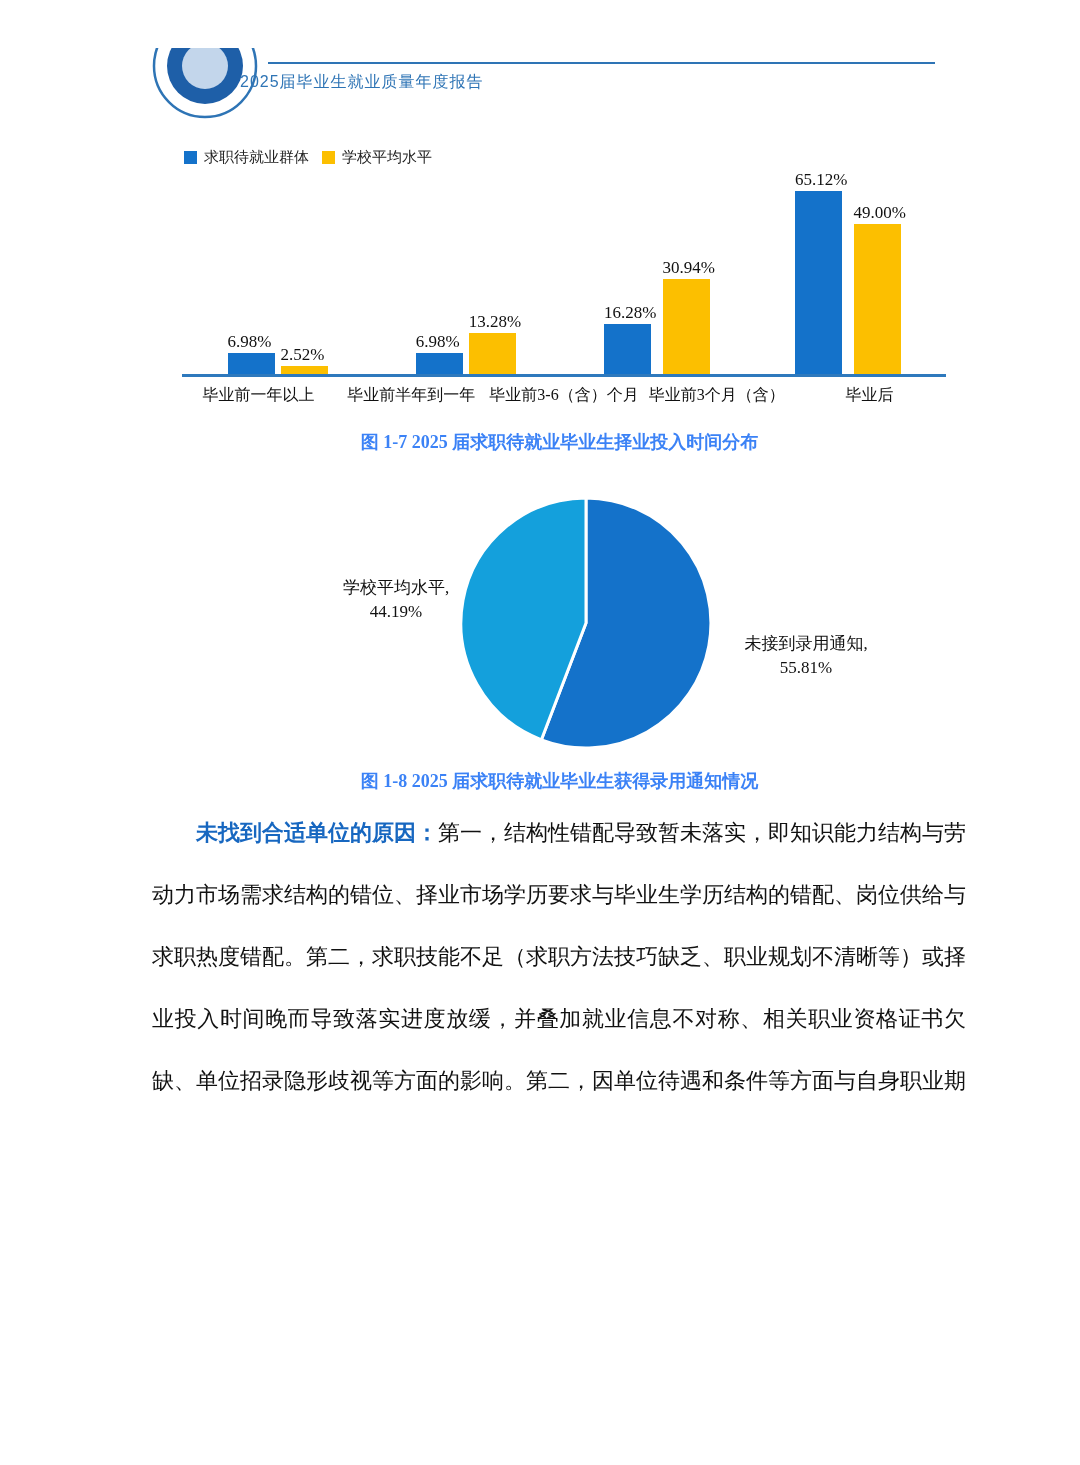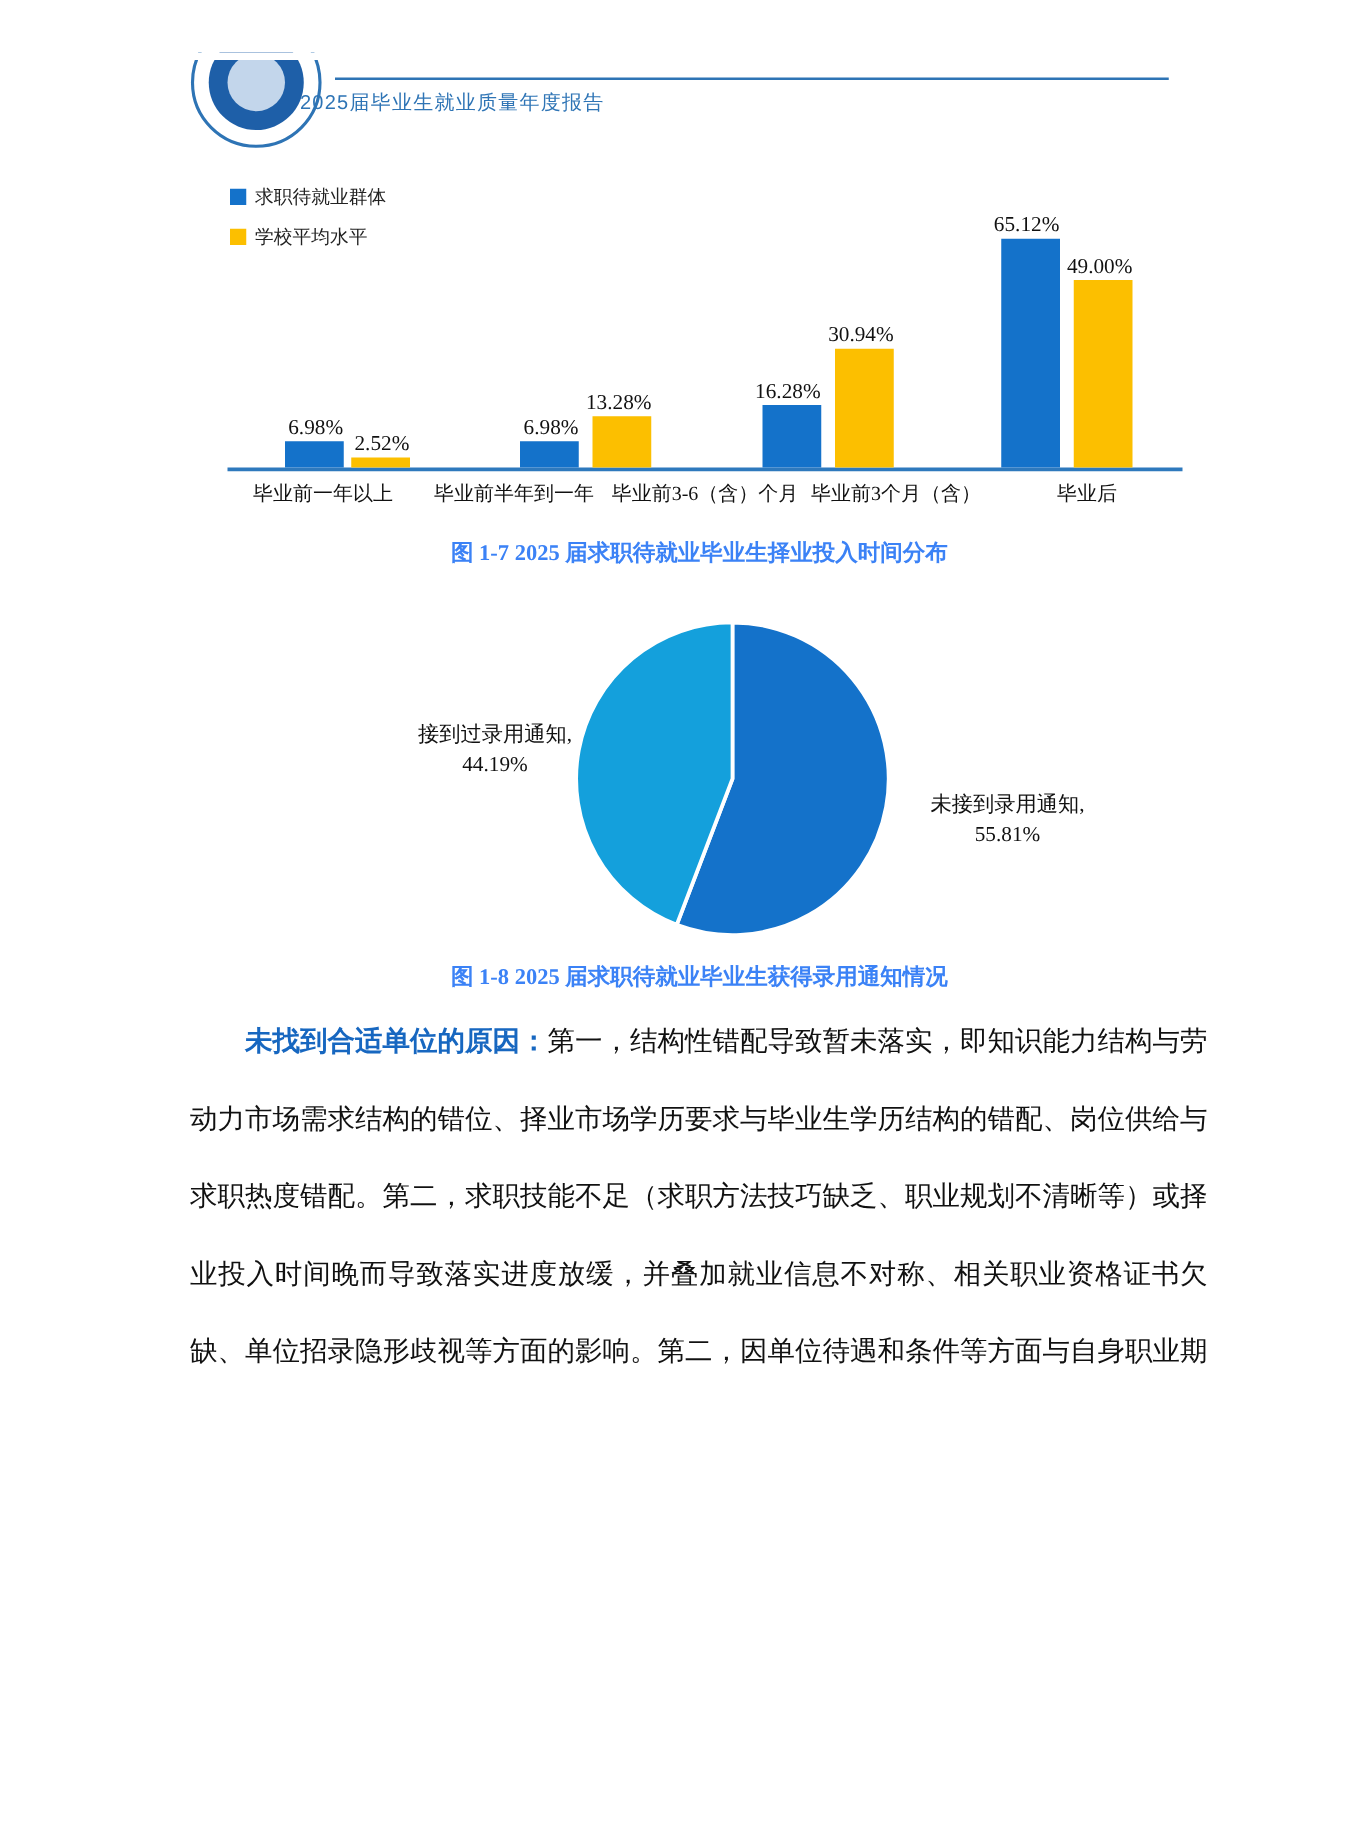--- a/index.html
+++ b/index.html
@@ -7,27 +7,27 @@
         font-family:"Liberation Serif","DejaVu Serif",serif;color:#111;}
 
   
   .logo{position:absolute;left:150px;top:42px;}
   .header-rule{position:absolute;left:268px;top:62px;width:667px;height:2px;background:#2E74B5;}
   .header-title{position:absolute;left:240px;top:72px;font-family:"Liberation Sans","DejaVu Sans",sans-serif;
                 font-size:16px;color:#2E74B5;letter-spacing:1px;}
 
   
   .bar-chart{position:absolute;left:152px;top:140px;width:815px;height:290px;}
-  .legend{position:absolute;left:32px;top:8px;display:flex;flex-direction:column;gap:13px;font-size:15px;color:#222;}
+  .legend{position:absolute;left:32px;top:8px;display:flex;flex-direction:row;gap:13px;font-size:15px;color:#222;}
   .legend-item{display:flex;align-items:center;gap:7px;}
   .legend-marker{width:13px;height:13px;display:inline-block;}
   .plot{position:absolute;left:30px;top:29px;width:764px;height:205px;border-bottom:3px solid #2E79BD;
         display:flex;align-items:flex-end;}
   .bar-group{flex:1;display:flex;align-items:flex-end;justify-content:center;gap:6px;height:100%;}
-  .bar-col{display:flex;flex-direction:column;align-items:flex-end;justify-content:flex-end;height:100%;}
+  .bar-col{display:flex;flex-direction:column;align-items:flex-start;justify-content:flex-end;height:100%;}
   .bar-value{font-size:17px;line-height:21px;white-space:nowrap;color:#111;margin-bottom:1px;}
   .bar-rect{width:47px;}
   .cats{position:absolute;left:30px;top:245px;width:764px;display:flex;}
   .cat{flex:1;display:flex;justify-content:center;}
   .cat span{white-space:nowrap;font-size:16px;color:#111;}
 
   
   .caption{position:absolute;left:132px;width:855px;text-align:center;font-size:18px;font-weight:bold;color:#3b82f6;}
   .caption-1{top:430px;}
   .caption-2{top:769px;}
@@ -136,21 +136,21 @@
       </div>
   </section>
   <div class="caption caption-1">图 1-7  2025 届求职待就业毕业生择业投入时间分布</div>
 
   <section class="pie-fig">
     <svg id="pie-svg" width="600" height="270" viewBox="0 0 600 270">
         <path d="M 300 133 L 300.0 8.0 A 125 125 0 1 1 255.4 249.8 Z" fill="#1472CA" stroke="#ffffff" stroke-width="3" stroke-linejoin="round"></path>
         <path d="M 300 133 L 255.4 249.8 A 125 125 0 0 1 300.0 8.0 Z" fill="#14A0DC" stroke="#ffffff" stroke-width="3" stroke-linejoin="round"></path>
       </svg>
     <div class="pie-label pie-label-left">
-      <div>接到过录用通知,</div>
+      <div>学校平均水平,</div>
       <div>44.19%</div>
     </div>
     <div class="pie-label pie-label-right">
       <div>未接到录用通知,</div>
       <div>55.81%</div>
     </div>
   </section>
   <div class="caption caption-2">图 1-8  2025 届求职待就业毕业生获得录用通知情况</div>
 
   <p class="body-text"><span class="lead">未找到合适单位的原因：</span><span>第一，结构性错配导致暂未落实，即知识能力结构与劳动力市场需求结构的错位、择业市场学历要求与毕业生学历结构的错配、岗位供给与求职热度错配。第二，求职技能不足（求职方法技巧缺乏、职业规划不清晰等）或择业投入时间晚而导致落实进度放缓，并叠加就业信息不对称、相关职业资格证书欠缺、单位招录隐形歧视等方面的影响。第二，因单位待遇和条件等方面与自身职业期待不符而延迟就业，单位选择会兼顾薪资福利、工作强度及稳定性、晋升空间及进修机会等多方因素。</span></p>

